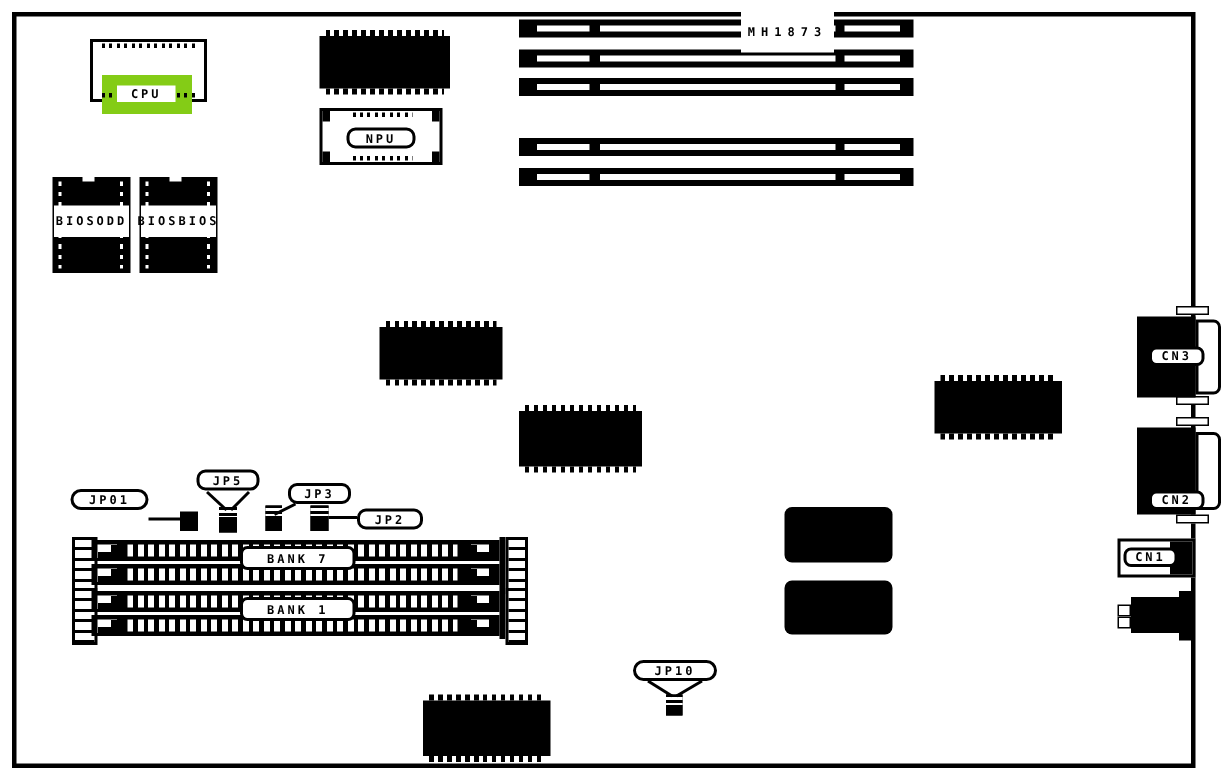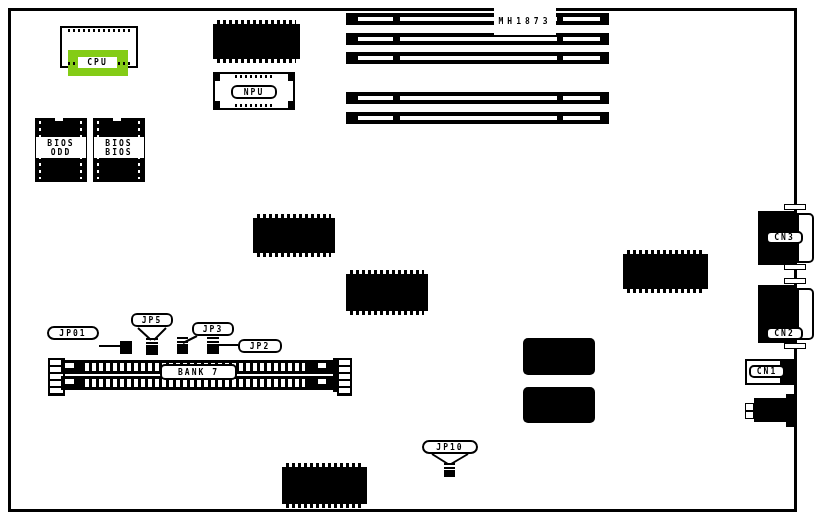--- a/index.html
+++ b/index.html
@@ -34,21 +34,21 @@
   .plain-label{position:absolute;box-sizing:border-box;background:#fff;display:flex;align-items:center;
     justify-content:center;font-size:8px;font-weight:bold;letter-spacing:2px;color:#000;z-index:3;white-space:nowrap;}
 
   
   .prom{background:#000;z-index:1;}
   .prom::before,.prom::after{content:"";position:absolute;top:3px;bottom:3px;width:2px;
     background-image:repeating-linear-gradient(180deg,#fff 0 3px,transparent 3px 7px);}
   .prom::before{left:4px;}
   .prom::after{right:5px;}
   .prom .band{position:absolute;left:1px;right:1px;background:#fff;color:#000;display:flex;
-    flex-direction:column;align-items:center;justify-content:center;font-size:8px;font-weight:bold;
+    flex-direction:row;align-items:center;justify-content:center;font-size:8px;font-weight:bold;
     letter-spacing:2px;line-height:9px;z-index:2;}
   .prom .notch{position:absolute;top:0;width:8px;height:3px;background:#fff;}
 
   
   .slot{background:#000;z-index:1;}
   .slot .slit{position:absolute;top:4px;height:4px;background:#fff;}
 
   
   .jblock{background:#000;z-index:2;}
   .jblock.striped{background-image:linear-gradient(180deg,#000 0 2px,#fff 2px 4px,#000 4px 6px,#fff 6px 7px,#000 7px 100%);}
@@ -170,20 +170,32 @@
         <div class="spins"></div>
       </div>
     <div class="srow" style="top:18px;">
         <div class="spins"></div>
       </div>
     <div class="endbar" style="left:285px;width:4px;"></div>
     <div class="endcap" style="left:289px;width:11px;"></div>
     <div class="pill" style="left:112px;top:6px;width:77px;height:16px;">BANK 7</div>
   </div>
 
+  <div class="abs simm" style="left:48px;top:392px;width:300px;height:34px;">
+    <div class="endcap" style="left:0;width:13px;"></div>
+    <div class="srow" style="top:2px;">
+        <div class="spins"></div>
+      </div>
+    <div class="srow" style="top:18px;">
+        <div class="spins"></div>
+      </div>
+    <div class="endbar" style="left:285px;width:4px;"></div>
+    <div class="endcap" style="left:289px;width:11px;"></div>
+    <div class="pill" style="left:112px;top:6px;width:77px;height:16px;">BANK 1</div>
+  </div>
 
   <div class="abs tab" style="left:784px;top:204px;"></div>
   <div class="abs tab" style="left:784px;top:264px;"></div>
   <div class="abs blackbox" style="left:758px;top:211px;width:39px;height:54px;"></div>
   <div class="abs dsub" style="left:797px;top:213px;width:17px;height:50px;"></div>
   <div class="pill" style="left:766px;top:231px;width:37px;height:13px;">CN3</div>
 
   <div class="abs tab" style="left:784px;top:278px;"></div>
   <div class="abs tab" style="left:784px;top:343px;"></div>
   <div class="abs blackbox" style="left:758px;top:285px;width:39px;height:58px;"></div>

